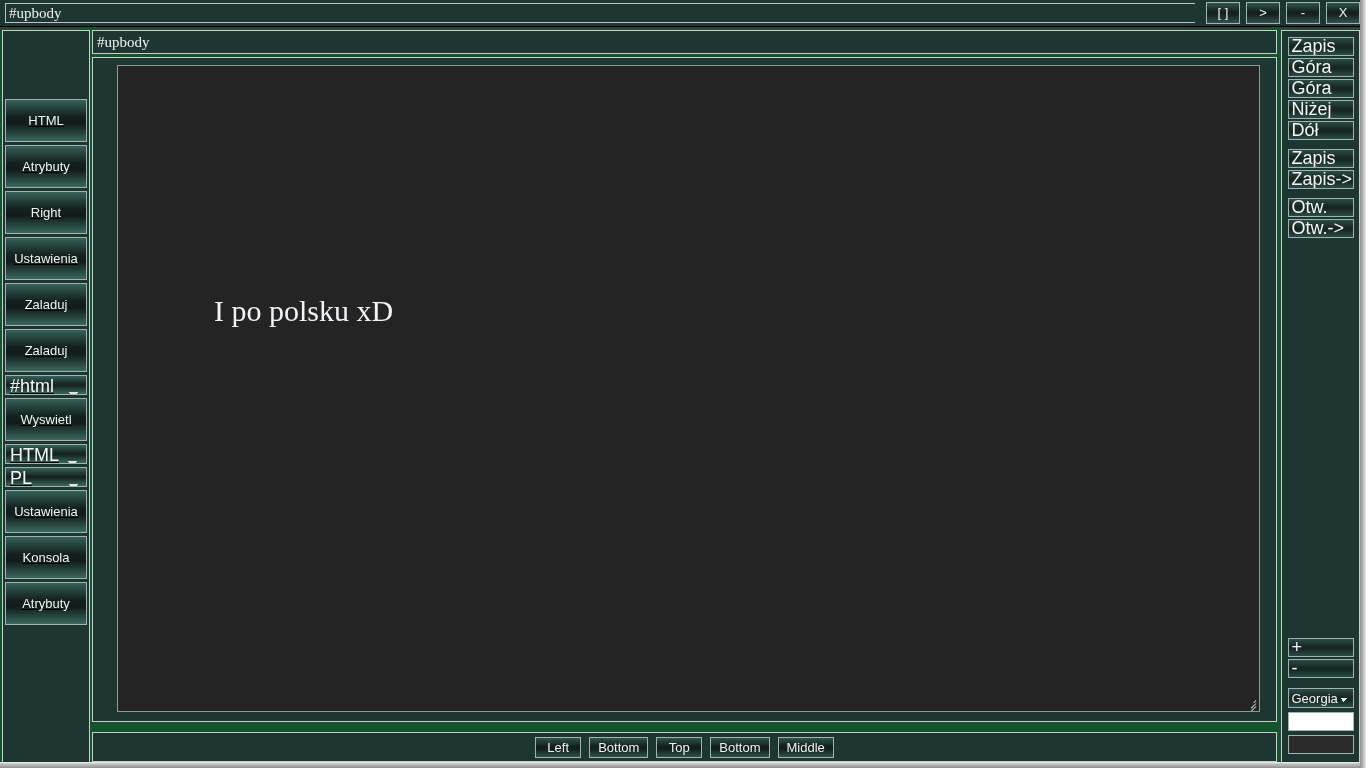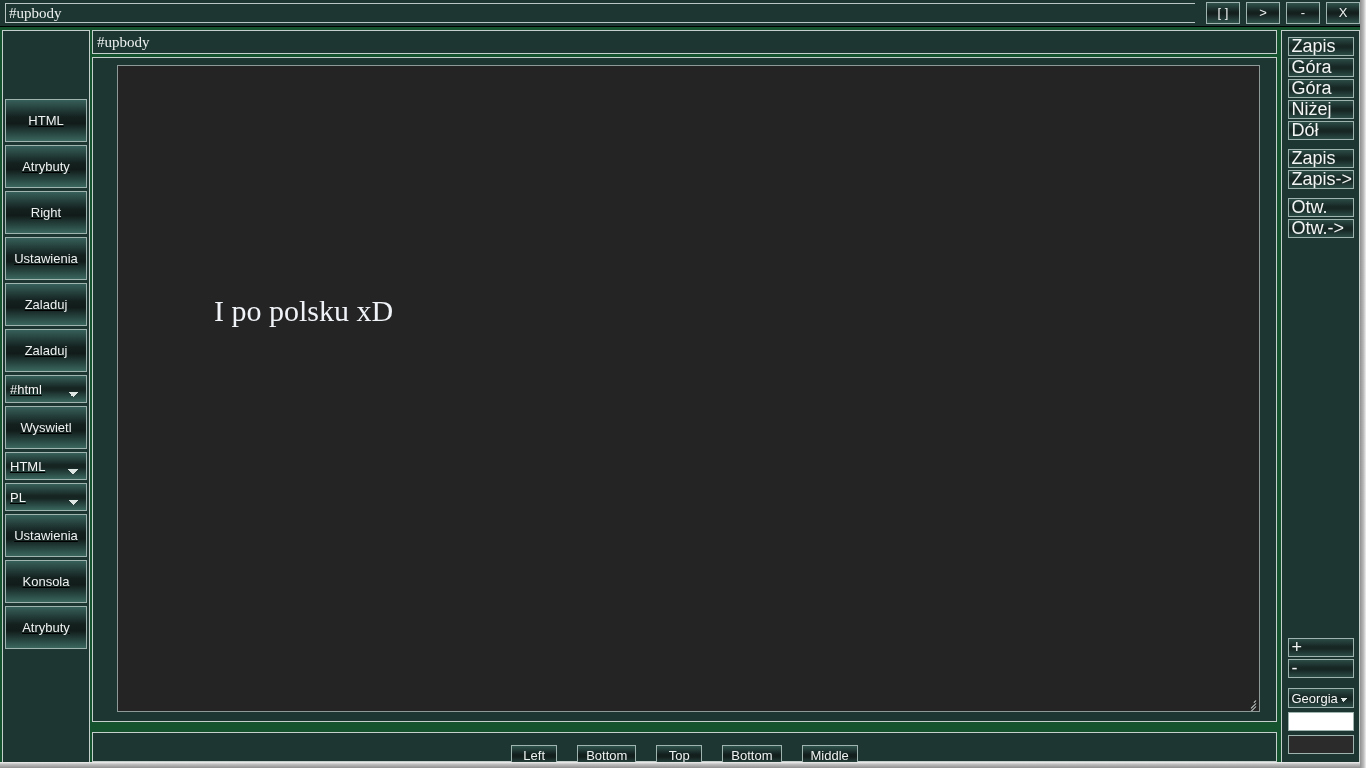--- a/index.html
+++ b/index.html
@@ -104,24 +104,24 @@
     background: linear-gradient(180deg, #37605a 0%, #13201e 42%, #111c1a 58%, #3a675f 100%);
     box-sizing: border-box;
     cursor: pointer;
     white-space: nowrap;
     overflow: hidden;
   }
   .side-btn.first { margin-top: 52px; }
   .side-sel {
     display: block;
     width: 82px;
-    height: 28px;
+    height: 20px;
     margin: 2px auto 3px auto;
     color: #f5f7f6;
-    font-size: 13px;
+    font-size: 18px;
     font-family: "Liberation Sans", sans-serif;
     border: 1px solid #9fb3af;
     background: linear-gradient(180deg, #37605a 0%, #162522 45%, #162522 55%, #3a675f 100%);
     box-sizing: border-box;
     padding: 0 2px 0 4px;
     cursor: pointer;
     -webkit-appearance: none;
     appearance: none;
     background-image:
       linear-gradient(45deg, transparent 50%, #dfe7e5 50%),
@@ -216,22 +216,21 @@
   }
   #bottom-toolbar {
     position: absolute;
     left: 0;
     top: 0;
     width: 100%;
     height: 100%;
     display: flex;
     align-items: center;
     justify-content: center;
-    gap: 20px;
-    margin-top: 8px;
+    gap: 8px;
   }
   .align-btn {
     min-width: 46px;
     height: 21px;
     line-height: 19px;
     padding: 0 8px;
     color: #eef2f1;
     font-size: 13px;
     font-family: "Liberation Sans", sans-serif;
     text-align: center;

